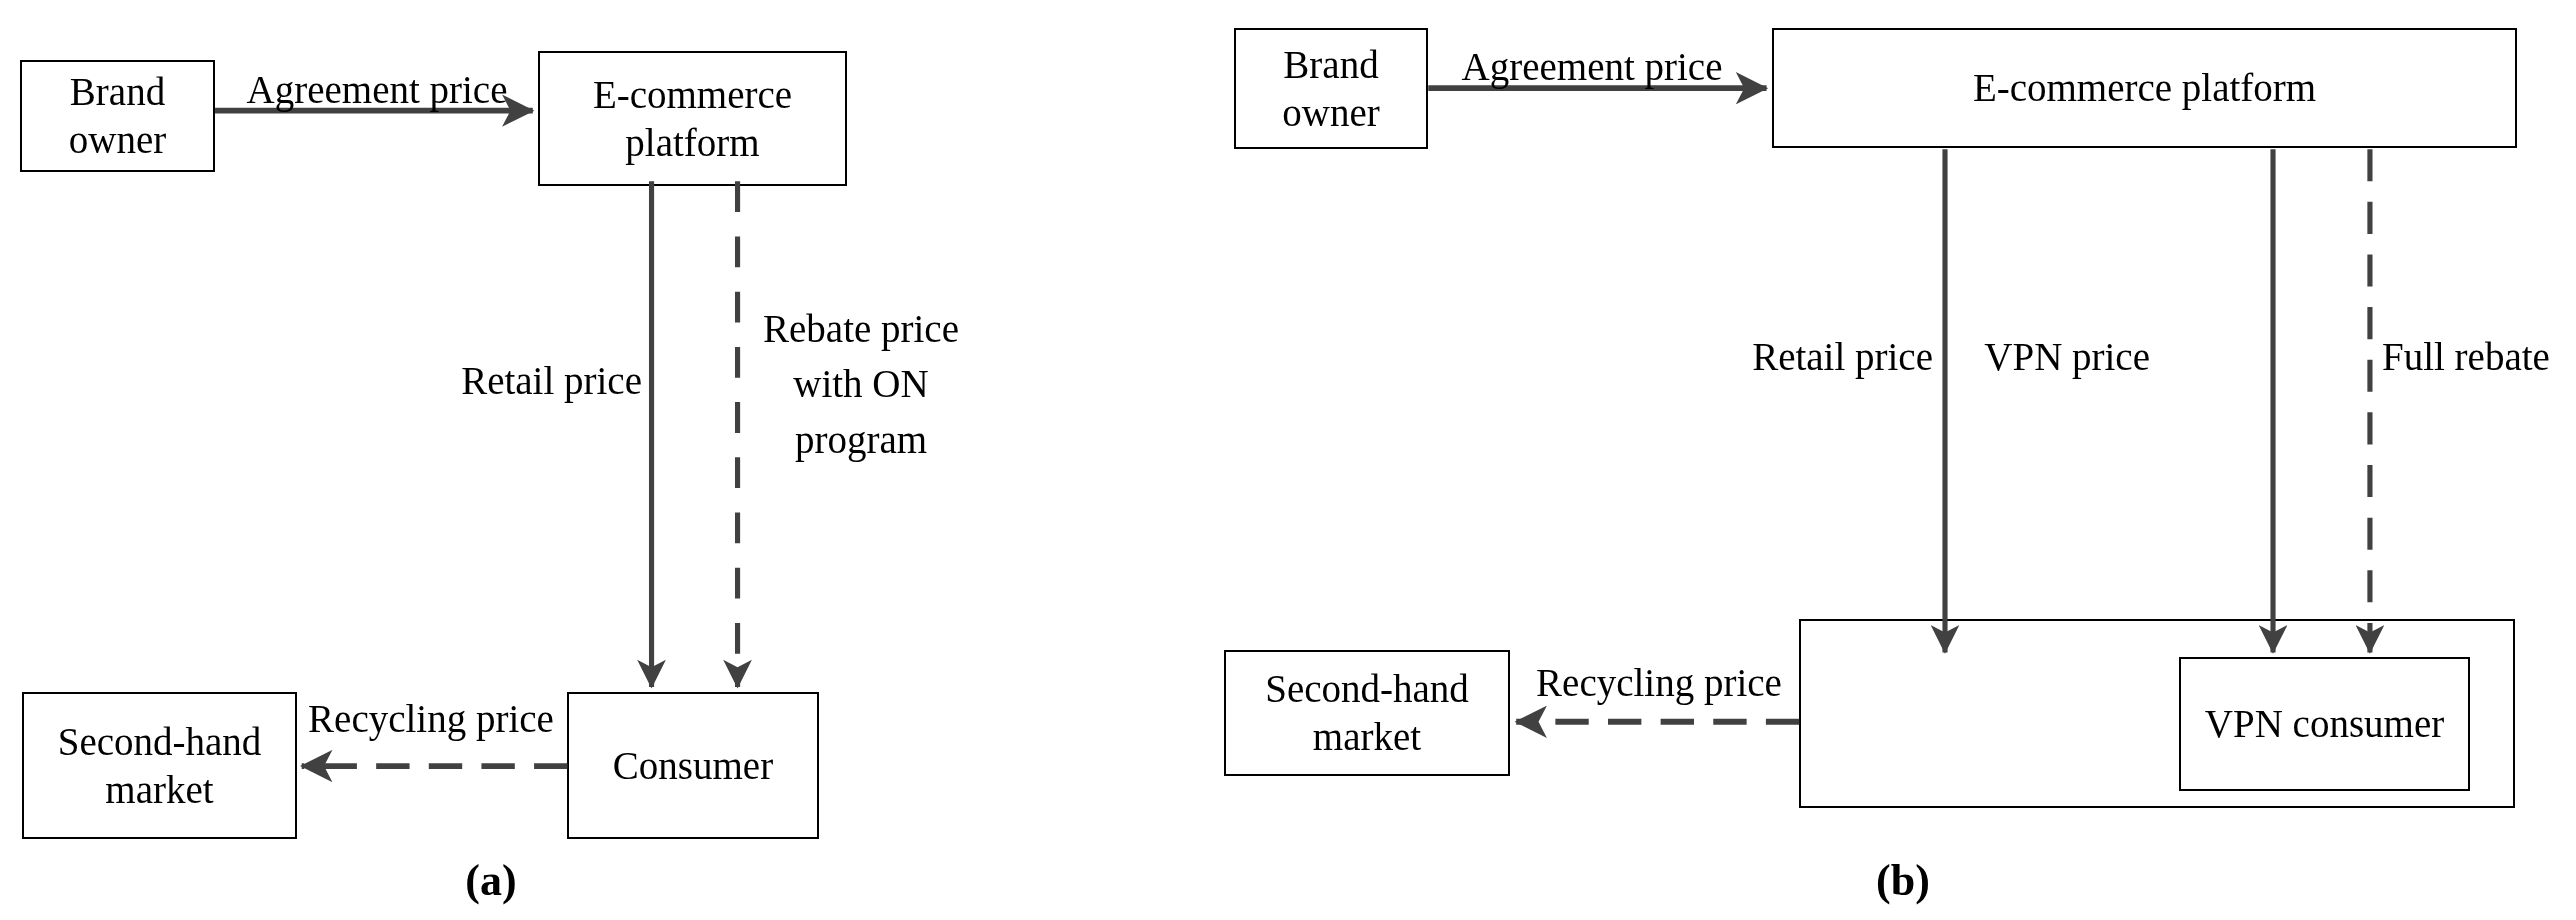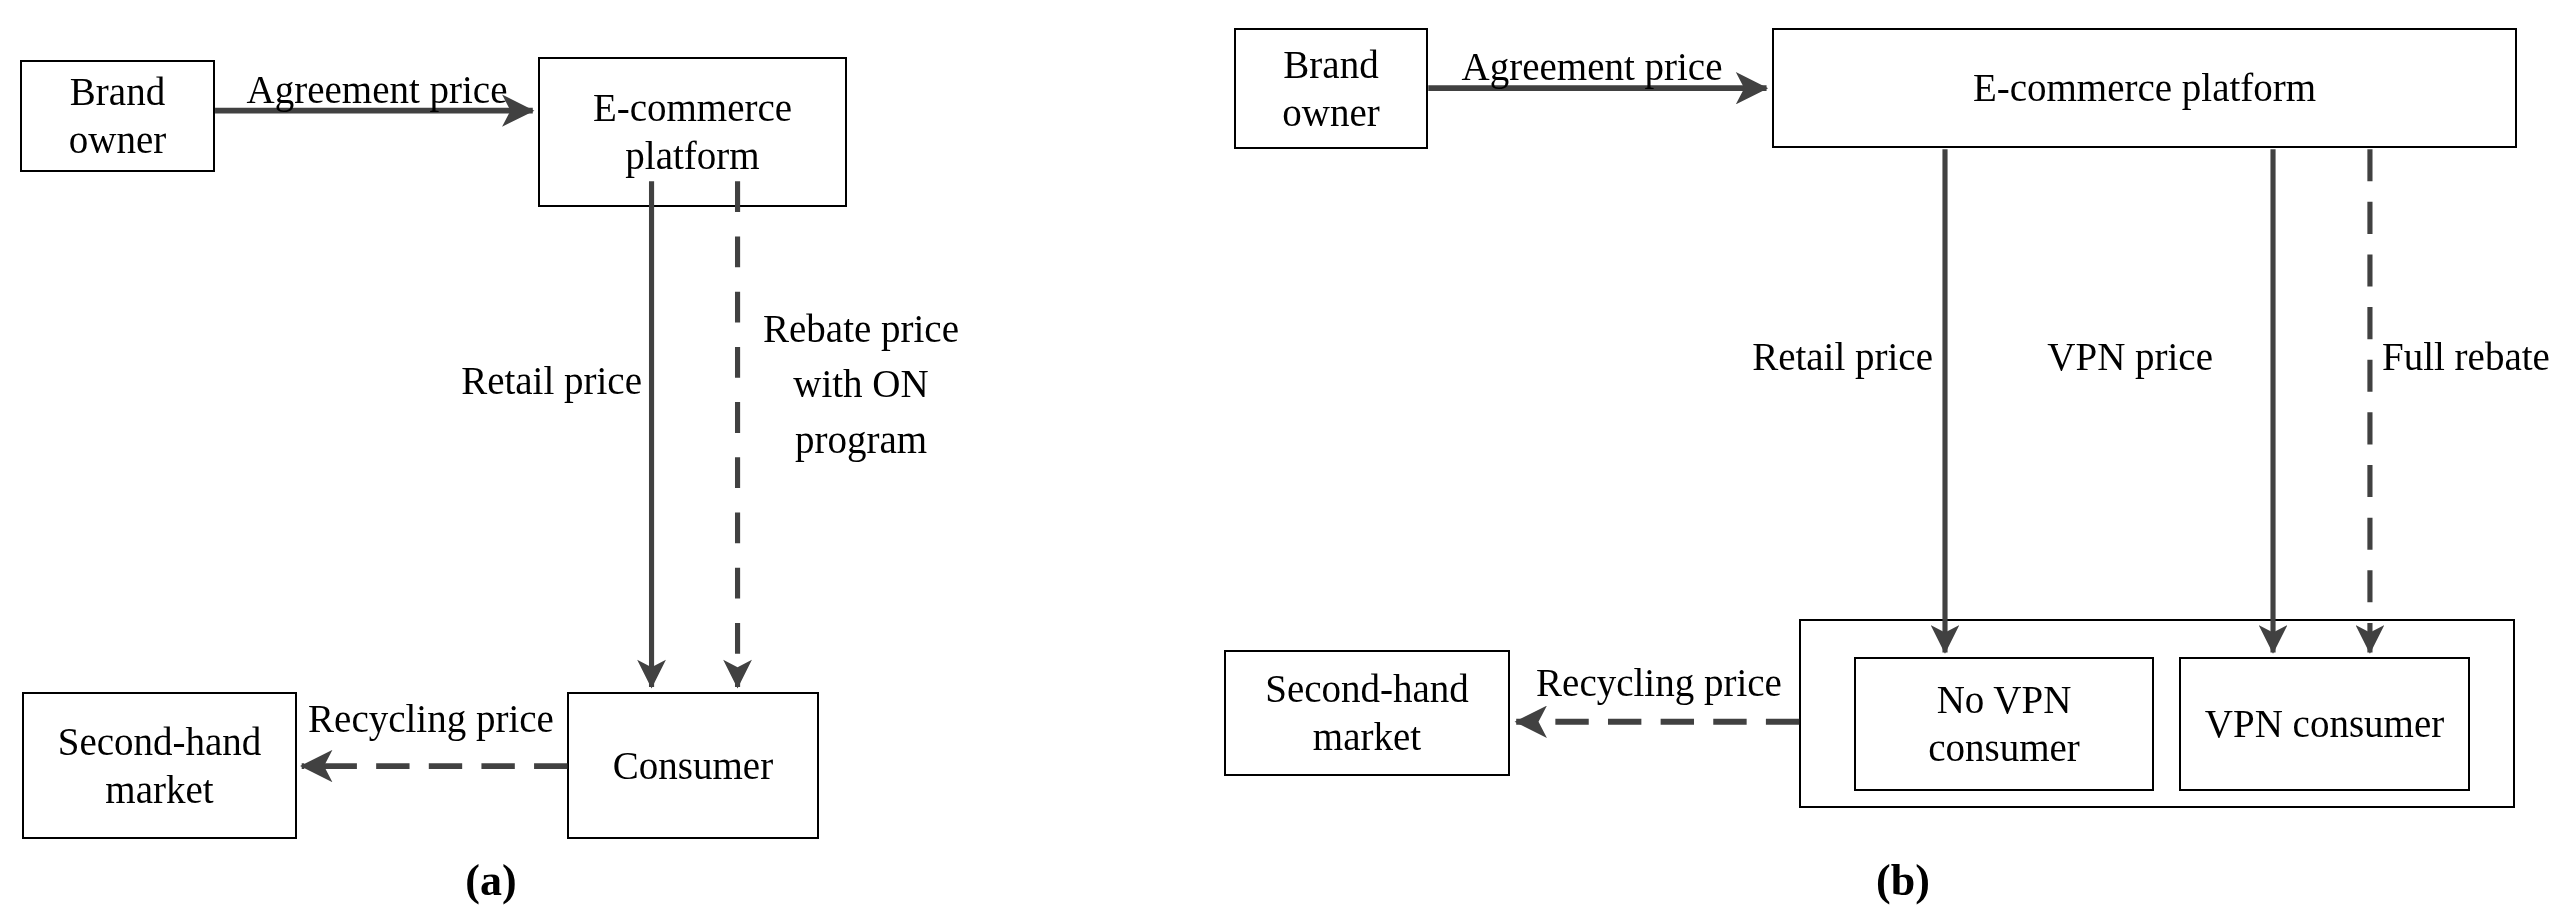--- a/index.html
+++ b/index.html
@@ -44,38 +44,38 @@
   }
   .center{transform:translateX(-50%);text-align:center;}
   .ralign{text-align:right;}
   .caption{
     position:absolute;
     font-size:44px;font-weight:bold;
     transform:translateX(-50%);
   }
   
   #a-brand   {left:20px;  top:60px;   width:195px; height:112px;}
-  #a-platform{left:538px; top:57px;   width:309px; height:150px;}
+  #a-platform{left:538px; top:51px;   width:309px; height:135px;}
   #a-consumer{left:567px; top:692px; width:252px; height:147px;}
   #a-second  {left:22px;  top:692px; width:275px; height:147px;}
   #a-lbl-agreement{left:377px;  top:62px;}
   #a-lbl-retail   {left:411px;  top:353px; width:231px;}
   #a-lbl-rebate   {left:861px; top:301px;}
   #a-lbl-recycling{left:431px;  top:691px;}
   #a-caption{left:491px; top:855px;}
   
   #b-brand    {left:1234px; top:28px;   width:194px;  height:121px;}
   #b-platform {left:1772px; top:28px;   width:745px; height:120px;}
   #b-group    {left:1799px; top:619px;  width:716px; height:189px;}
   #b-novpn    {left:1854px; top:657px; width:300px;  height:134px;}
   #b-vpn      {left:2179px; top:657px; width:291px;  height:134px;text-align:center;}
   #b-second   {left:1224px; top:650px; width:286px;  height:126px;}
   #b-lbl-agreement{left:1592px; top:39px;}
   #b-lbl-retail   {left:1702px; top:329px; width:231px;}
-  #b-lbl-vpn      {left:1982px; top:329px; width:231px;}
+  #b-lbl-vpn      {left:1919px; top:329px; width:231px;}
   #b-lbl-fullrebate{left:2382px; top:329px;}
   #b-lbl-recycling{left:1659px; top:655px;}
   #b-caption{left:1903px; top:855px;}
 </style>
 </head>
 <body>
 
 <div class="canvas">
 
   <div class="box" id="a-brand">Brand
@@ -83,22 +83,20 @@
   <div class="box" id="a-platform">E-commerce
 platform</div>
   <div class="box" id="a-consumer">Consumer</div>
   <div class="box" id="a-second">Second-hand
 market</div>
 
   <div class="box" id="b-brand">Brand
 owner</div>
   <div class="box" id="b-platform">E-commerce platform</div>
   <div class="group" id="b-group"></div>
-  <div class="box" id="b-novpn">No VPN
-consumer</div>
   <div class="box" id="b-vpn">VPN consumer</div>
   <div class="box" id="b-second">Second-hand
 market</div>
 
   <svg class="wires" viewBox="0 0 4013 1434" xmlns="http://www.w3.org/2000/svg">
     <defs>
       <marker id="arrowhead" viewBox="0 0 10 10" refX="9.5" refY="5" markerWidth="6.2" markerHeight="5.6" orient="auto-start-reverse">
         <path d="M 0 0 L 10 5 L 0 10 L 2.6 5 Z" fill="currentColor"></path>
       </marker>
     </defs>

